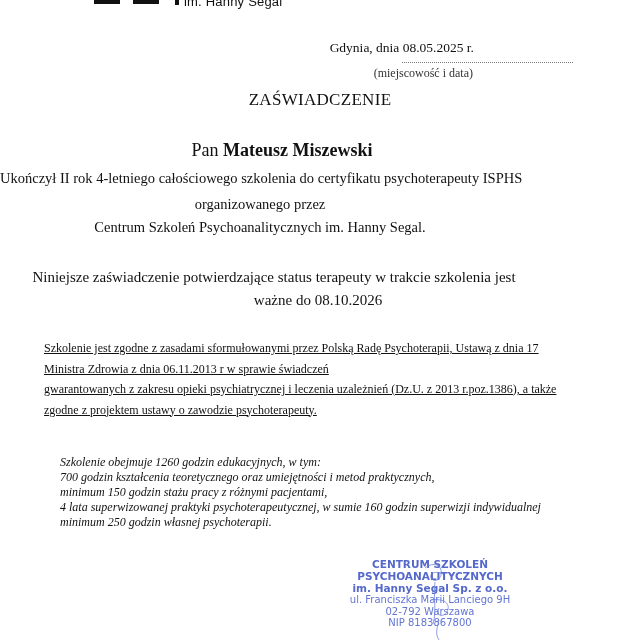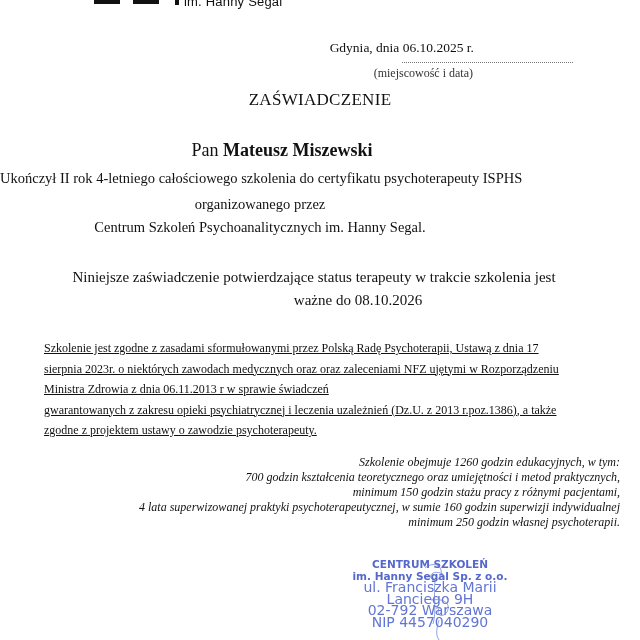--- a/index.html
+++ b/index.html
@@ -6,79 +6,79 @@
   body { width:640px; height:640px; background:#ffffff; position:relative; overflow:hidden; font-family:"Liberation Serif", serif; color:#111; }
   .logo-mark { position:absolute; top:0; height:4px; background:#111; }
   .logo-text { position:absolute; left:184px; top:-6px; font-family:"Liberation Sans", sans-serif; font-size:13px; color:#111; letter-spacing:0.2px; }
   .date { position:absolute; right:166px; top:40px; font-size:13.5px; text-align:right; white-space:nowrap; }
   .dots { position:absolute; left:402px; top:62px; width:171px; border-top:1px dotted #777; }
   .date-cap { position:absolute; right:167px; top:66px; font-size:12px; color:#333; white-space:nowrap; }
   .title { position:absolute; left:0; width:640px; top:90px; text-align:center; font-size:17px; letter-spacing:0.3px; }
   .name { position:absolute; left:0; width:564px; top:140px; text-align:center; font-size:18px; }
   .name b { font-weight:bold; }
   .center-line { position:absolute; left:0; width:520px; text-align:center; font-size:14.5px; white-space:nowrap; }
-  .valid { position:absolute; left:0; width:548px; text-align:center; font-size:15px; white-space:nowrap;padding-left:40px; }
+  .valid { position:absolute; left:0; width:548px; text-align:center; font-size:15px; white-space:nowrap; }
   .para { position:absolute; left:44px; width:540px; font-size:12px; line-height:20.5px;text-decoration:underline; }
   .para div { white-space:nowrap; }
   .ital { position:absolute; left:60px; width:560px; font-size:12px; line-height:15px; font-style:italic; }
-  .ital div { white-space:nowrap;text-align:right; }
+  .ital div { white-space:nowrap; }
   .stamp { position:absolute; left:330px; top:558px; width:200px; text-align:center; font-family:"DejaVu Sans", sans-serif; color:#5a6fd0; }
   .stamp .s1 { font-size:10.5px; font-weight:bold; line-height:12px; color:#5568cc; }
-  .stamp .s2 { font-size:14px; line-height:11.5px; color:#6275d4; }
+  .stamp .s2 { font-size:10px; line-height:11.5px; color:#6275d4; }
   .sig { position:absolute; left:395px; top:560px; width:90px; height:80px; }
 </style>
 </head>
 <body>
 
 <div>
   <div class="logo-mark" style="left:94px; width:26px;"></div>
   <div class="logo-mark" style="left:94px; width:4px; height:0px;"></div>
   <div class="logo-mark" style="left:133px; width:26px;"></div>
   <div class="logo-mark" style="left:155px; width:4px; height:4px;"></div>
   <div class="logo-mark" style="left:175px; width:4px; height:5px;"></div>
   <div class="logo-text">im. Hanny Segal</div>
 </div>
 
-<div class="date">Gdynia, dnia 06.10.2025 r.</div>
+<div class="date">Gdynia, dnia 08.05.2025 r.</div>
 <div class="dots"></div>
 <div class="date-cap">(miejscowość i data)</div>
 
 <div class="title">ZAŚWIADCZENIE</div>
 
 <div class="name">
   <span>Pan</span>
   <b>Mateusz Miszewski</b>
 </div>
 
 <div class="center-line" style="top:170px;">Ukończył II rok 4-letniego całościowego szkolenia do certyfikatu psychoterapeuty ISPHS</div>
 <div class="center-line" style="top:196px;">organizowanego przez</div>
 <div class="center-line" style="top:219px;">Centrum Szkoleń Psychoanalitycznych im. Hanny Segal.</div>
 
 <div class="valid" style="top:269px;">Niniejsze zaświadczenie potwierdzające status terapeuty w trakcie szkolenia jest</div>
 <div class="valid" style="top:292px;margin-left:44px;">ważne do 08.10.2026</div>
 
 <div class="para" style="top:338px;">
   <div>Szkolenie jest zgodne z zasadami sformułowanymi przez Polską Radę Psychoterapii, Ustawą z dnia 17</div>
-  <div>sierpnia 2023r. o niektórych zawodach medycznych oraz oraz zaleceniami NFZ ujętymi w Rozporządzeniu</div>
   <div>Ministra Zdrowia z dnia 06.11.2013 r w sprawie świadczeń</div>
   <div>gwarantowanych z zakresu opieki psychiatrycznej i leczenia uzależnień (Dz.U. z 2013 r.poz.1386), a także</div>
   <div>zgodne z projektem ustawy o zawodzie psychoterapeuty.</div>
 </div>
 
 <div class="ital" style="top:455px;">
   <div>Szkolenie obejmuje 1260 godzin edukacyjnych, w tym:</div>
   <div>700 godzin kształcenia teoretycznego oraz umiejętności i metod praktycznych,</div>
   <div>minimum 150 godzin stażu pracy z różnymi pacjentami,</div>
   <div>4 lata superwizowanej praktyki psychoterapeutycznej, w sumie 160 godzin superwizji indywidualnej</div>
   <div>minimum 250 godzin własnej psychoterapii.</div>
 </div>
 
 <div class="stamp">
   <div class="s1">CENTRUM SZKOLEŃ</div>
+  <div class="s1">PSYCHOANALITYCZNYCH</div>
   <div class="s1">im. Hanny Segal Sp. z o.o.</div>
   <div class="s2">ul. Franciszka Marii Lanciego 9H</div>
   <div class="s2">02-792 Warszawa</div>
-  <div class="s2">NIP 4457040290</div>
+  <div class="s2">NIP 8183867800</div>
 </div>
 
 <svg class="sig" viewBox="0 0 90 80">
   <path d="M30 8 C 34 4, 44 2, 46 10 C 48 18, 40 24, 36 18 C 34 14, 40 10, 48 14 M40 22 C 38 36, 42 50, 38 64 M36 40 C 50 38, 56 44, 52 52 C 48 58, 40 56, 44 48 M44 60 C 42 68, 40 74, 44 80" fill="none" stroke="#6a7fd8" stroke-width="1" opacity="0.75"></path>
 </svg>
 
 </body></html>

